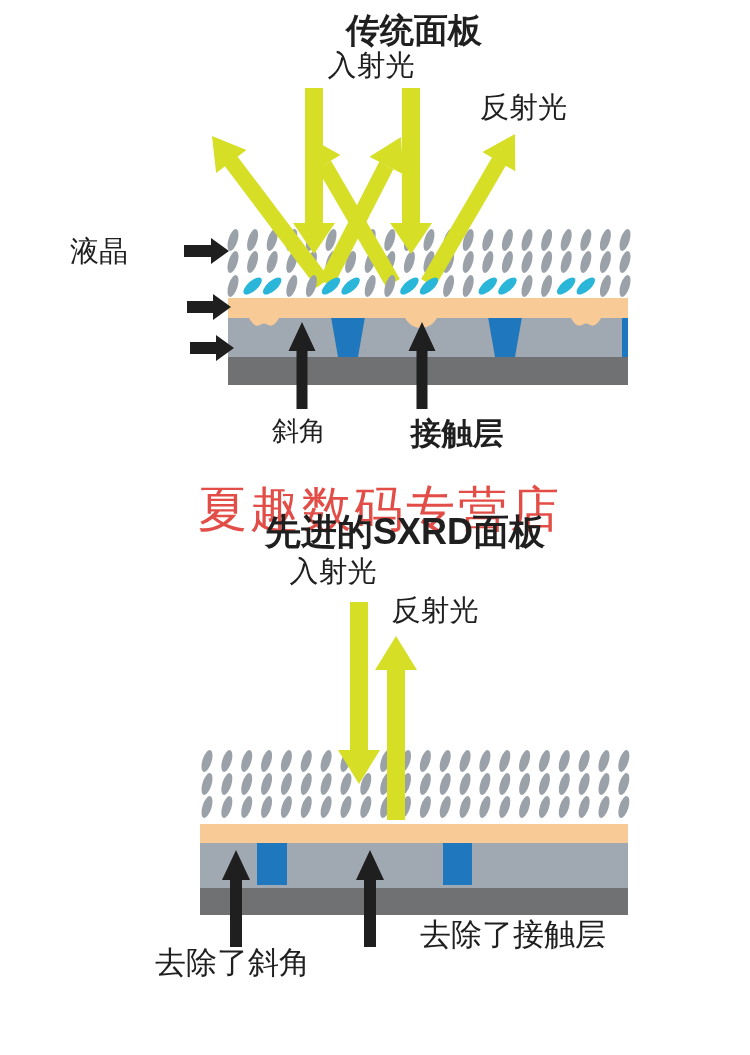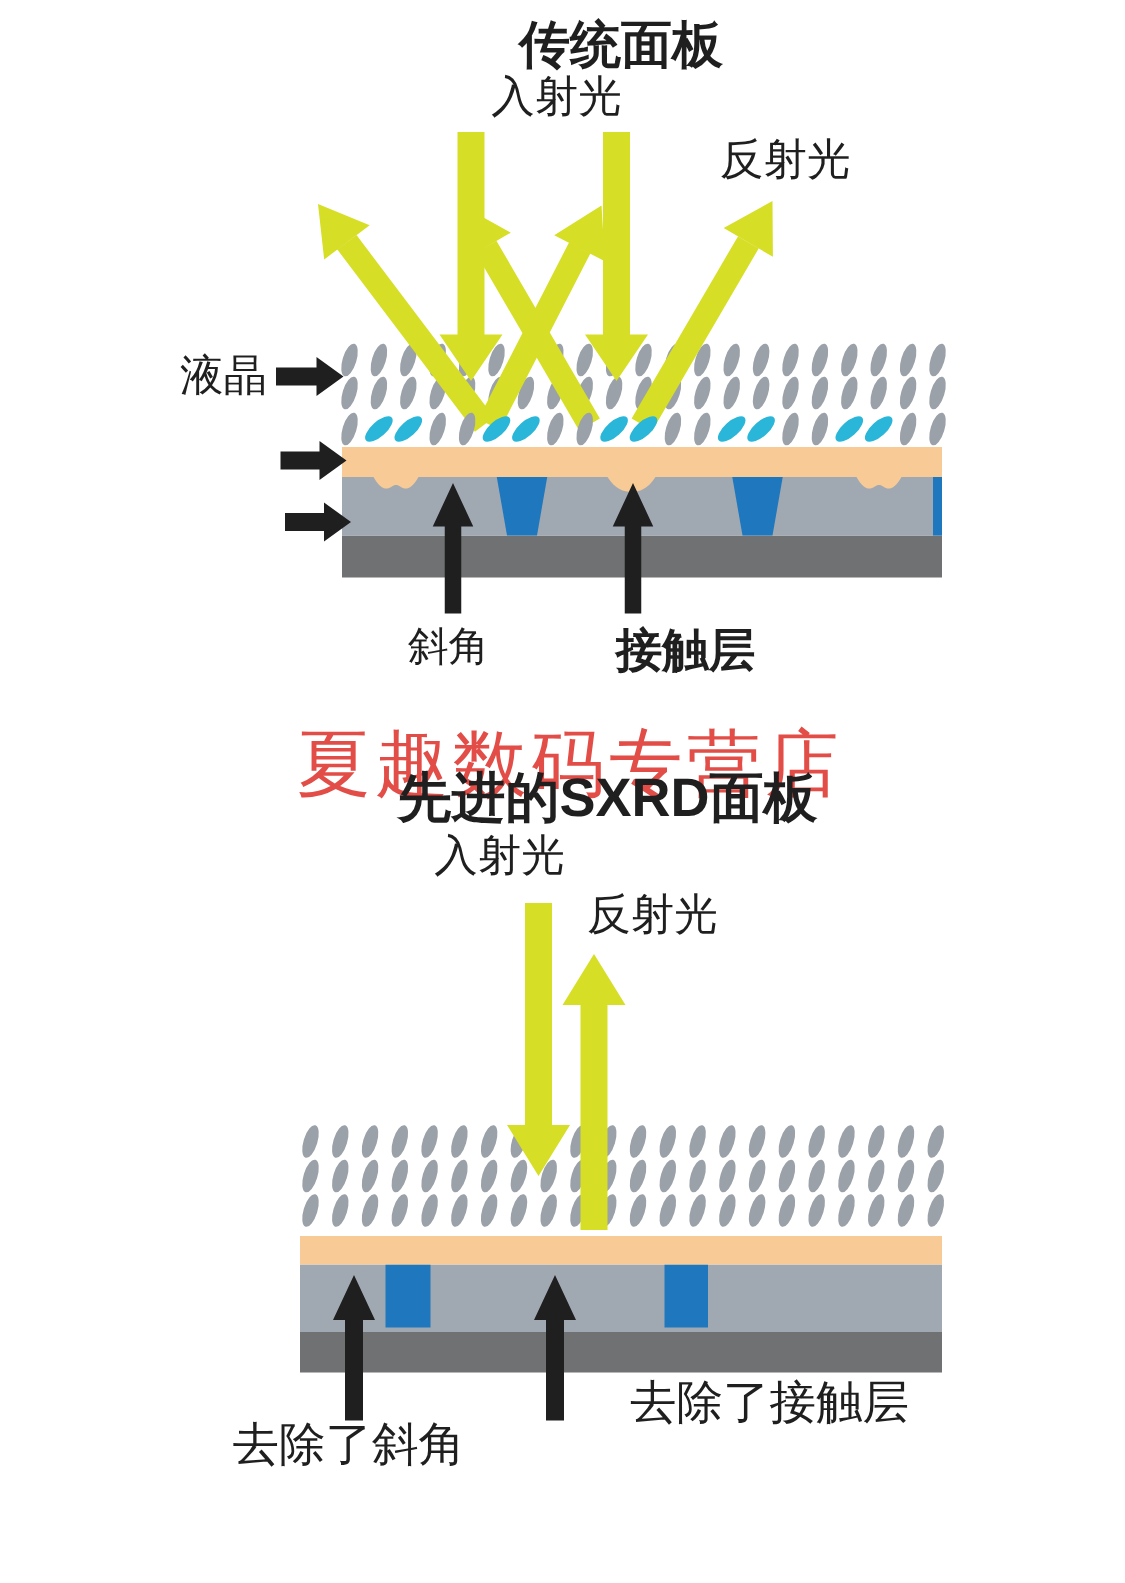--- a/index.html
+++ b/index.html
@@ -3,21 +3,21 @@
 <meta charset="utf-8">
 <style>
   html,body{margin:0;padding:0;background:#fff;}
   #stage{position:relative;width:750px;height:1055px;background:#fff;overflow:hidden;
          font-family:"Liberation Sans","DejaVu Sans",sans-serif;}
   #diagram-svg{position:absolute;left:0;top:0;z-index:1;}
   .lbl{position:absolute;color:var(--ink,#1f1f1f);white-space:nowrap;z-index:2;
        font-family:"Liberation Sans","DejaVu Sans",sans-serif;line-height:1.1;}
   .ctr{transform:translateX(-50%);}
   .bold{font-weight:700;}
-  .rt{text-align:right;}
+  .rt{}
   #watermark{position:absolute;z-index:2;white-space:nowrap;
              font-family:"Liberation Serif","DejaVu Serif",serif;
              color:var(--watermark-red,#e0413a);opacity:.93;letter-spacing:3px;}
   .z3{z-index:3;}
 </style>
 </head>
 <body>
 
 <div id="stage">
 

